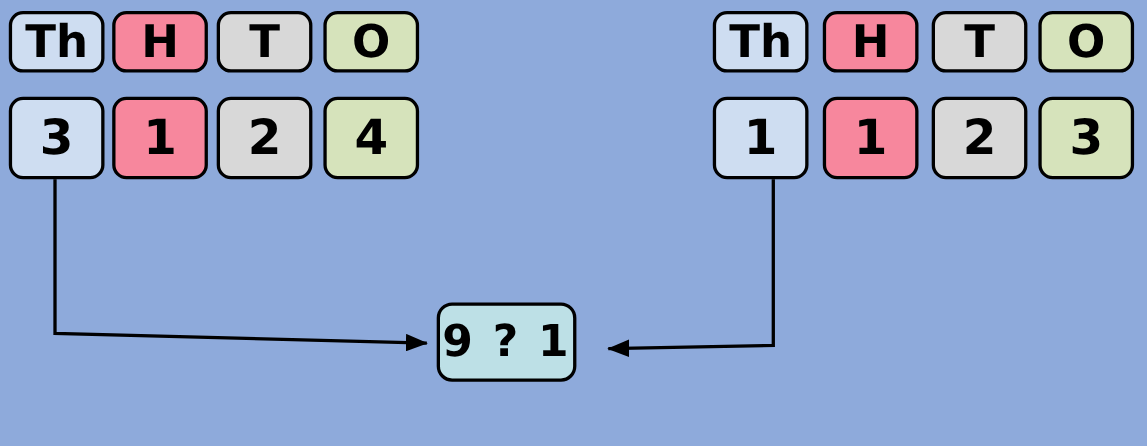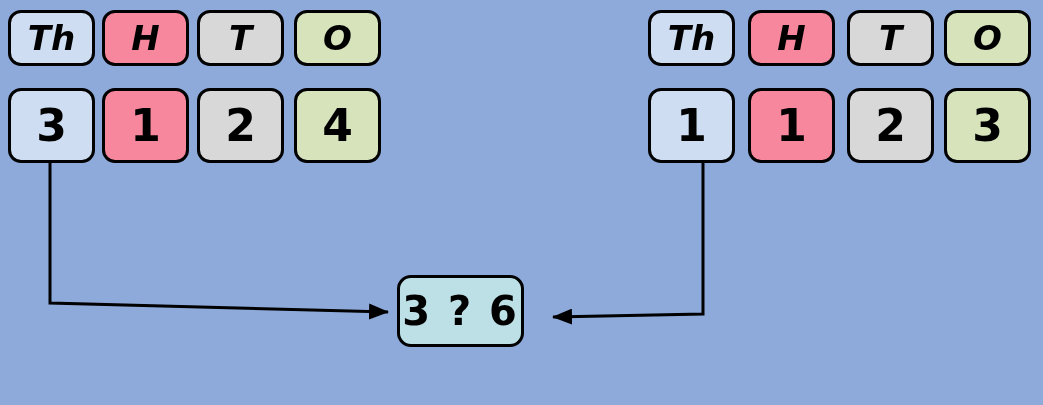--- a/index.html
+++ b/index.html
@@ -17,21 +17,21 @@
     box-sizing: border-box;
     width: 87px;
     border: 3px solid #000;
     border-radius: 13px;
     display: flex;
     align-items: center;
     justify-content: center;
     font-weight: bold;
     color: #000;
   }
-  .hdr { top: 10px;  height: 56px; font-size: 34px; font-style: italic; }
+  .hdr { top: 10px;  height: 56px; font-size: 41px; }
   .dig { top: 88px;  height: 75px; font-size: 44px; }
   
   .lx0 { left: 8px; }   .lx1 { left: 102px; } .lx2 { left: 197px; } .lx3 { left: 294px; }
   
   .rx0 { left: 648px; } .rx1 { left: 748px; } .rx2 { left: 847px; } .rx3 { left: 944px; }
   
   .c-th { background: #CEDDF1; }
   .c-h  { background: #F7879D; }
   .c-t  { background: #D8D8D8; }
   .c-o  { background: #D6E3BB; }
@@ -80,15 +80,15 @@
   <div class="cell hdr rx0 c-th">Th</div>
   <div class="cell hdr rx1 c-h">H</div>
   <div class="cell hdr rx2 c-t">T</div>
   <div class="cell hdr rx3 c-o">O</div>
 
   <div class="cell dig rx0 c-th">1</div>
   <div class="cell dig rx1 c-h">1</div>
   <div class="cell dig rx2 c-t">2</div>
   <div class="cell dig rx3 c-o">3</div>
 
-  <div class="compare">3 ? 6</div>
+  <div class="compare">9 ? 1</div>
 
 </div>
 
 </body></html>

